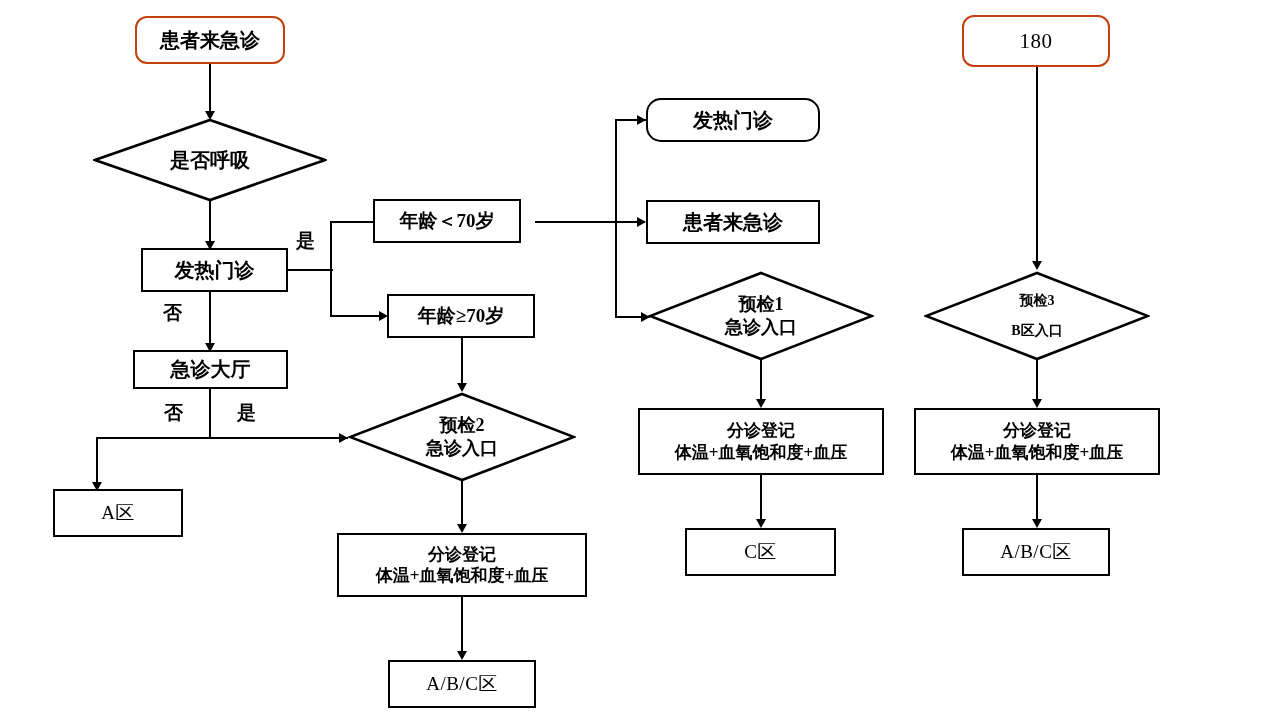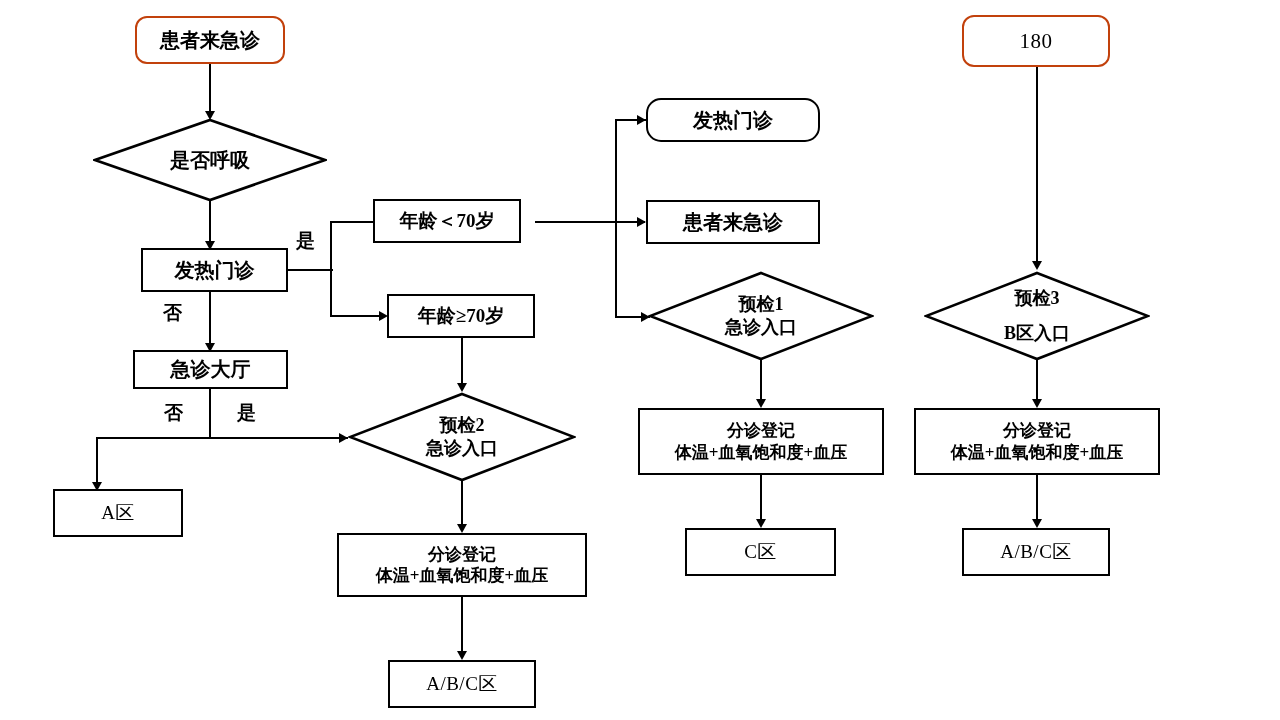--- a/index.html
+++ b/index.html
@@ -221,21 +221,21 @@
     <div class="diamond-label" style="font-size:18px;">
       <span>预检2</span>
       <span>急诊入口</span>
     </div>
   </div>
 
   <div class="diamond" style="left:924px; top:271px; width:226px; height:90px;">
     <svg width="226" height="90" viewBox="0 0 226 90">
       <polygon points="113,2 224,45 113,88 2,45" fill="#ffffff" stroke="#000000" stroke-width="2.6"></polygon>
     </svg>
-    <div class="diamond-label" style="font-size:18px;gap:12px;">
+    <div class="diamond-label" style="font-size:14px;gap:12px;">
       <span>预检3</span>
       <span>B区入口</span>
     </div>
   </div>
 
   <div class="node rounded" style="left:962px; top:15px; width:148px; height:52px; font-size:21px;">
     <span class="latin">180</span>
   </div>
 
   <div class="node rect two-line" style="left:337px; top:533px; width:250px; height:64px; font-size:17px;">

